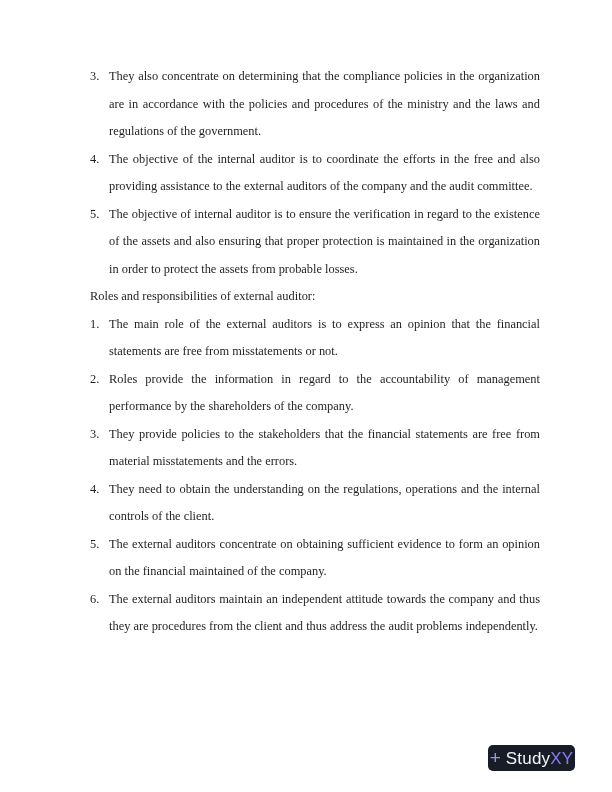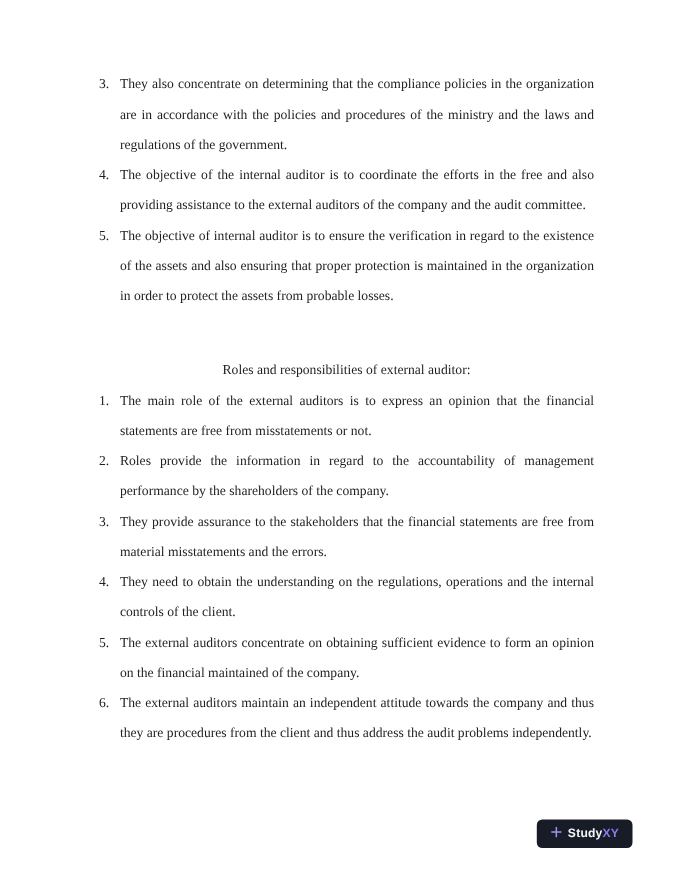--- a/index.html
+++ b/index.html
@@ -34,22 +34,21 @@
   }
   .marker {
     flex: 0 0 19px;
     width: 19px;
   }
   .body {
     flex: 1 1 auto;
     text-align: justify;
   }
   .heading {
-    text-align: center;
-    margin-top: 40px;
+    text-align: left;
   }
   .logo {
     position: absolute;
     left: 488px;
     top: 745px;
     width: 87px;
     height: 26px;
     background: #181c27;
     border-radius: 5px;
     display: flex;
@@ -59,22 +58,22 @@
     font-family: "Liberation Sans", "DejaVu Sans", sans-serif;
   }
   .logo-plus {
     color: #9e90f2;
     font-size: 19px;
     font-weight: 400;
     line-height: 1;
     margin-top: -2px;
   }
   .logo-brand {
-    font-size: 11px;
-    font-weight: 700;
+    font-size: 17px;
+    font-weight: 400;
     color: #f5f6fa;
     letter-spacing: 0.2px;
     line-height: 1;
   }
   .logo-brand .xy {
     color: #8b7bf0;
   }
 </style>
 </head>
 <body>
@@ -104,21 +103,21 @@
       <div class="body">The main role of the external auditors is to express an opinion that the financial statements are free from misstatements or not.</div>
     </div>
 
     <div class="block item">
       <span class="marker">2.</span>
       <div class="body">Roles provide the information in regard to the accountability of management performance by the shareholders of the company.</div>
     </div>
 
     <div class="block item">
       <span class="marker">3.</span>
-      <div class="body">They provide assurance to the stakeholders that the financial statements are free from material misstatements and the errors.</div>
+      <div class="body">They provide policies to the stakeholders that the financial statements are free from material misstatements and the errors.</div>
     </div>
 
     <div class="block item">
       <span class="marker">4.</span>
       <div class="body">They need to obtain the understanding on the regulations, operations and the internal controls of the client.</div>
     </div>
 
     <div class="block item">
       <span class="marker">5.</span>
       <div class="body">The external auditors concentrate on obtaining sufficient evidence to form an opinion on the financial maintained of the company.</div>

